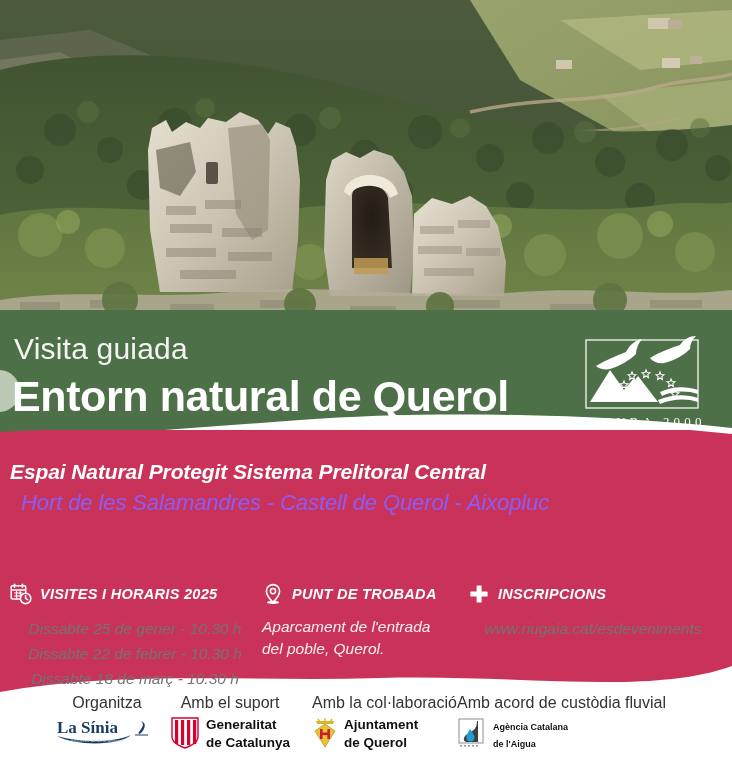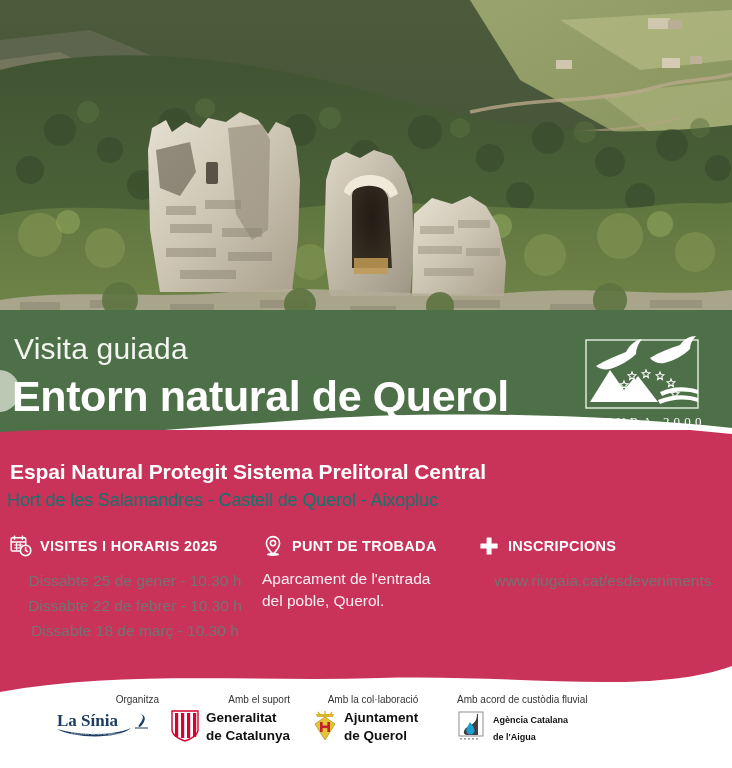--- a/index.html
+++ b/index.html
@@ -67,43 +67,43 @@
     white-space:nowrap;
   }
   .natura-logo {
     position:absolute; left:572px; top:26px;
     width:140px; height:98px;
   }
 
   
   .pink-band {
     position:absolute; left:0; top:430px;
-    width:682px; height:270px;
+    width:682px; height:270px;font-style:italic;
   }
   .pink-band .shape { position:absolute; inset:0; width:732px; height:270px; }
   .pink-content {
     position:absolute; left:0; top:0;
     width:732px; height:270px;
     z-index:3;
   }
   .epn-title {
     position:absolute; left:10px; top:30px;
     font-size:21px; font-weight:700; color:#ffffff;
     letter-spacing:-0.1px; white-space:nowrap;
   }
   .epn-sub {
-    position:absolute; left:7px; top:60px;
-    font-size:18px; font-weight:400; color:#0f766e;
+    position:absolute; left:21px; top:60px;
+    font-size:22px; font-weight:400; color:#8b5cf6;
     letter-spacing:-0.1px; white-space:nowrap;
   }
 
-  .col { position:absolute; }
+  .col { position:absolute;margin-top:48px; }
   .col-1 { left:10px; top:104px; width:250px; }
   .col-2 { left:262px; top:104px; width:210px; }
-  .col-3 { left:478px; top:104px; width:250px; }
+  .col-3 { left:468px; top:104px; width:250px; }
 
   .col-head {
     display:flex; align-items:center;
     gap:8px;
     height:24px;
     margin-bottom:10px;
   }
   .col-head .ico {
     width:22px; height:22px;
     flex:0 0 22px;
@@ -128,23 +128,23 @@
   .spacer { height:14px; }
 
   
   .footer {
     position:absolute; left:0; top:694px;
     width:732px; height:74px;
     z-index:4;
   }
   .f-block { position:absolute; top:0; }
   .f-cap {
-    font-size:10px; color:#333333;
+    font-size:16px; color:#333333;
     white-space:nowrap; margin-bottom:4px;
-    text-align:right;
+    text-align:center;
   }
   .f-logo { display:flex; align-items:center; gap:6px; height:34px; }
   .f-logo .txt { line-height:1.08; }
   .f-logo .t1 { font-size:13.5px; font-weight:700; color:#111; white-space:nowrap; }
   .f-logo .t2 { font-size:13.5px; font-weight:700; color:#111; white-space:nowrap; }
   .f-logo .s1 { font-size:9px; font-weight:700; color:#111; white-space:nowrap; }
   .f-logo .s2 { font-size:9px; font-weight:700; color:#111; white-space:nowrap; }
 
   .blk-1 { left:55px; }
   .blk-2 { left:170px; }

